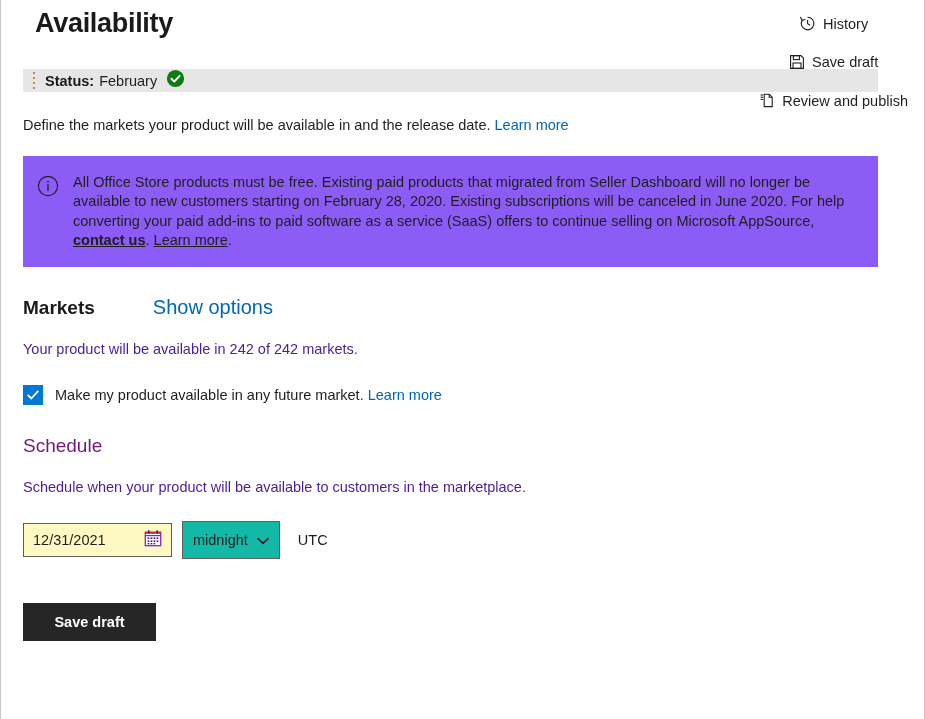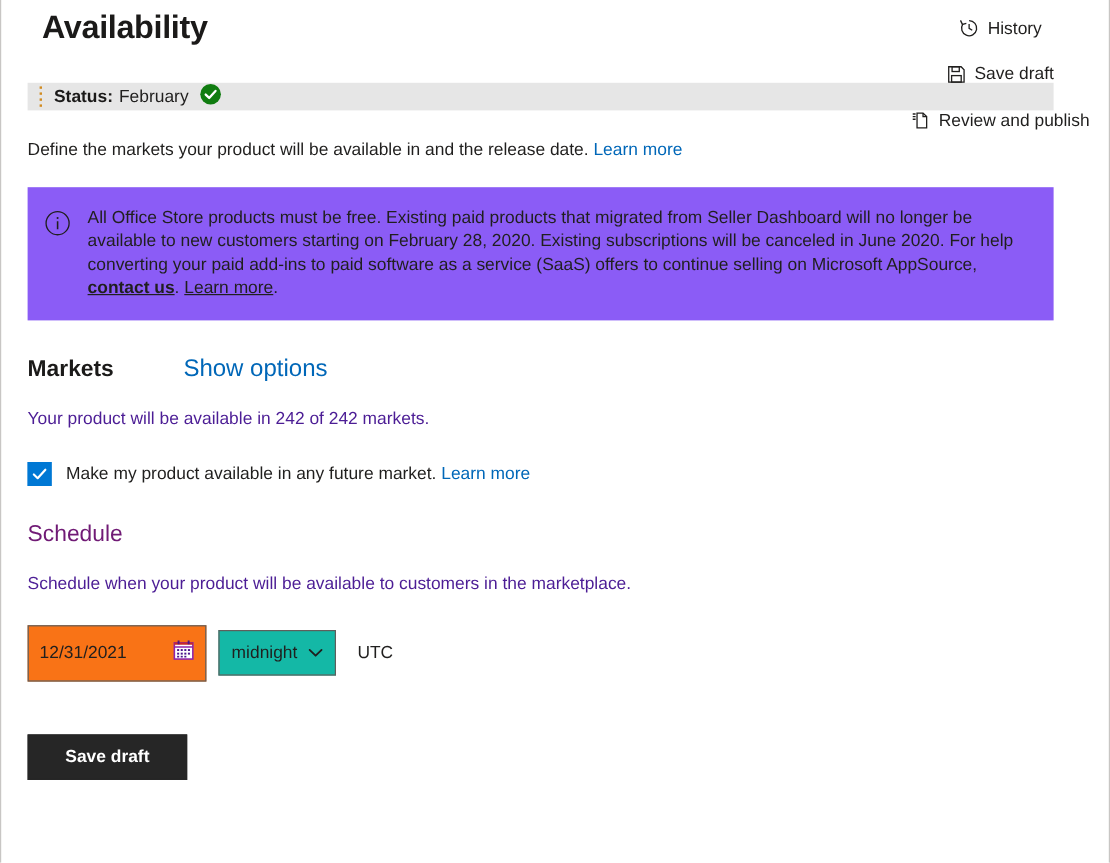--- a/index.html
+++ b/index.html
@@ -198,23 +198,23 @@
 
   
   .schedule-row {
     display: flex;
     align-items: center;
     margin: 26px 22px 0 22px;
   }
   .date-field {
     position: relative;
     width: 149px;
-    height: 47px;
+    height: 34px;
     border: 1px solid #605e5c;
-    background: #f97316;
+    background: #fef9c3;
     display: flex;
     align-items: center;
     padding: 0 9px;
   }
   .date-field input {
     border: none;
     outline: none;
     font-family: inherit;
     font-size: 14.5px;
     color: #201f1e;

